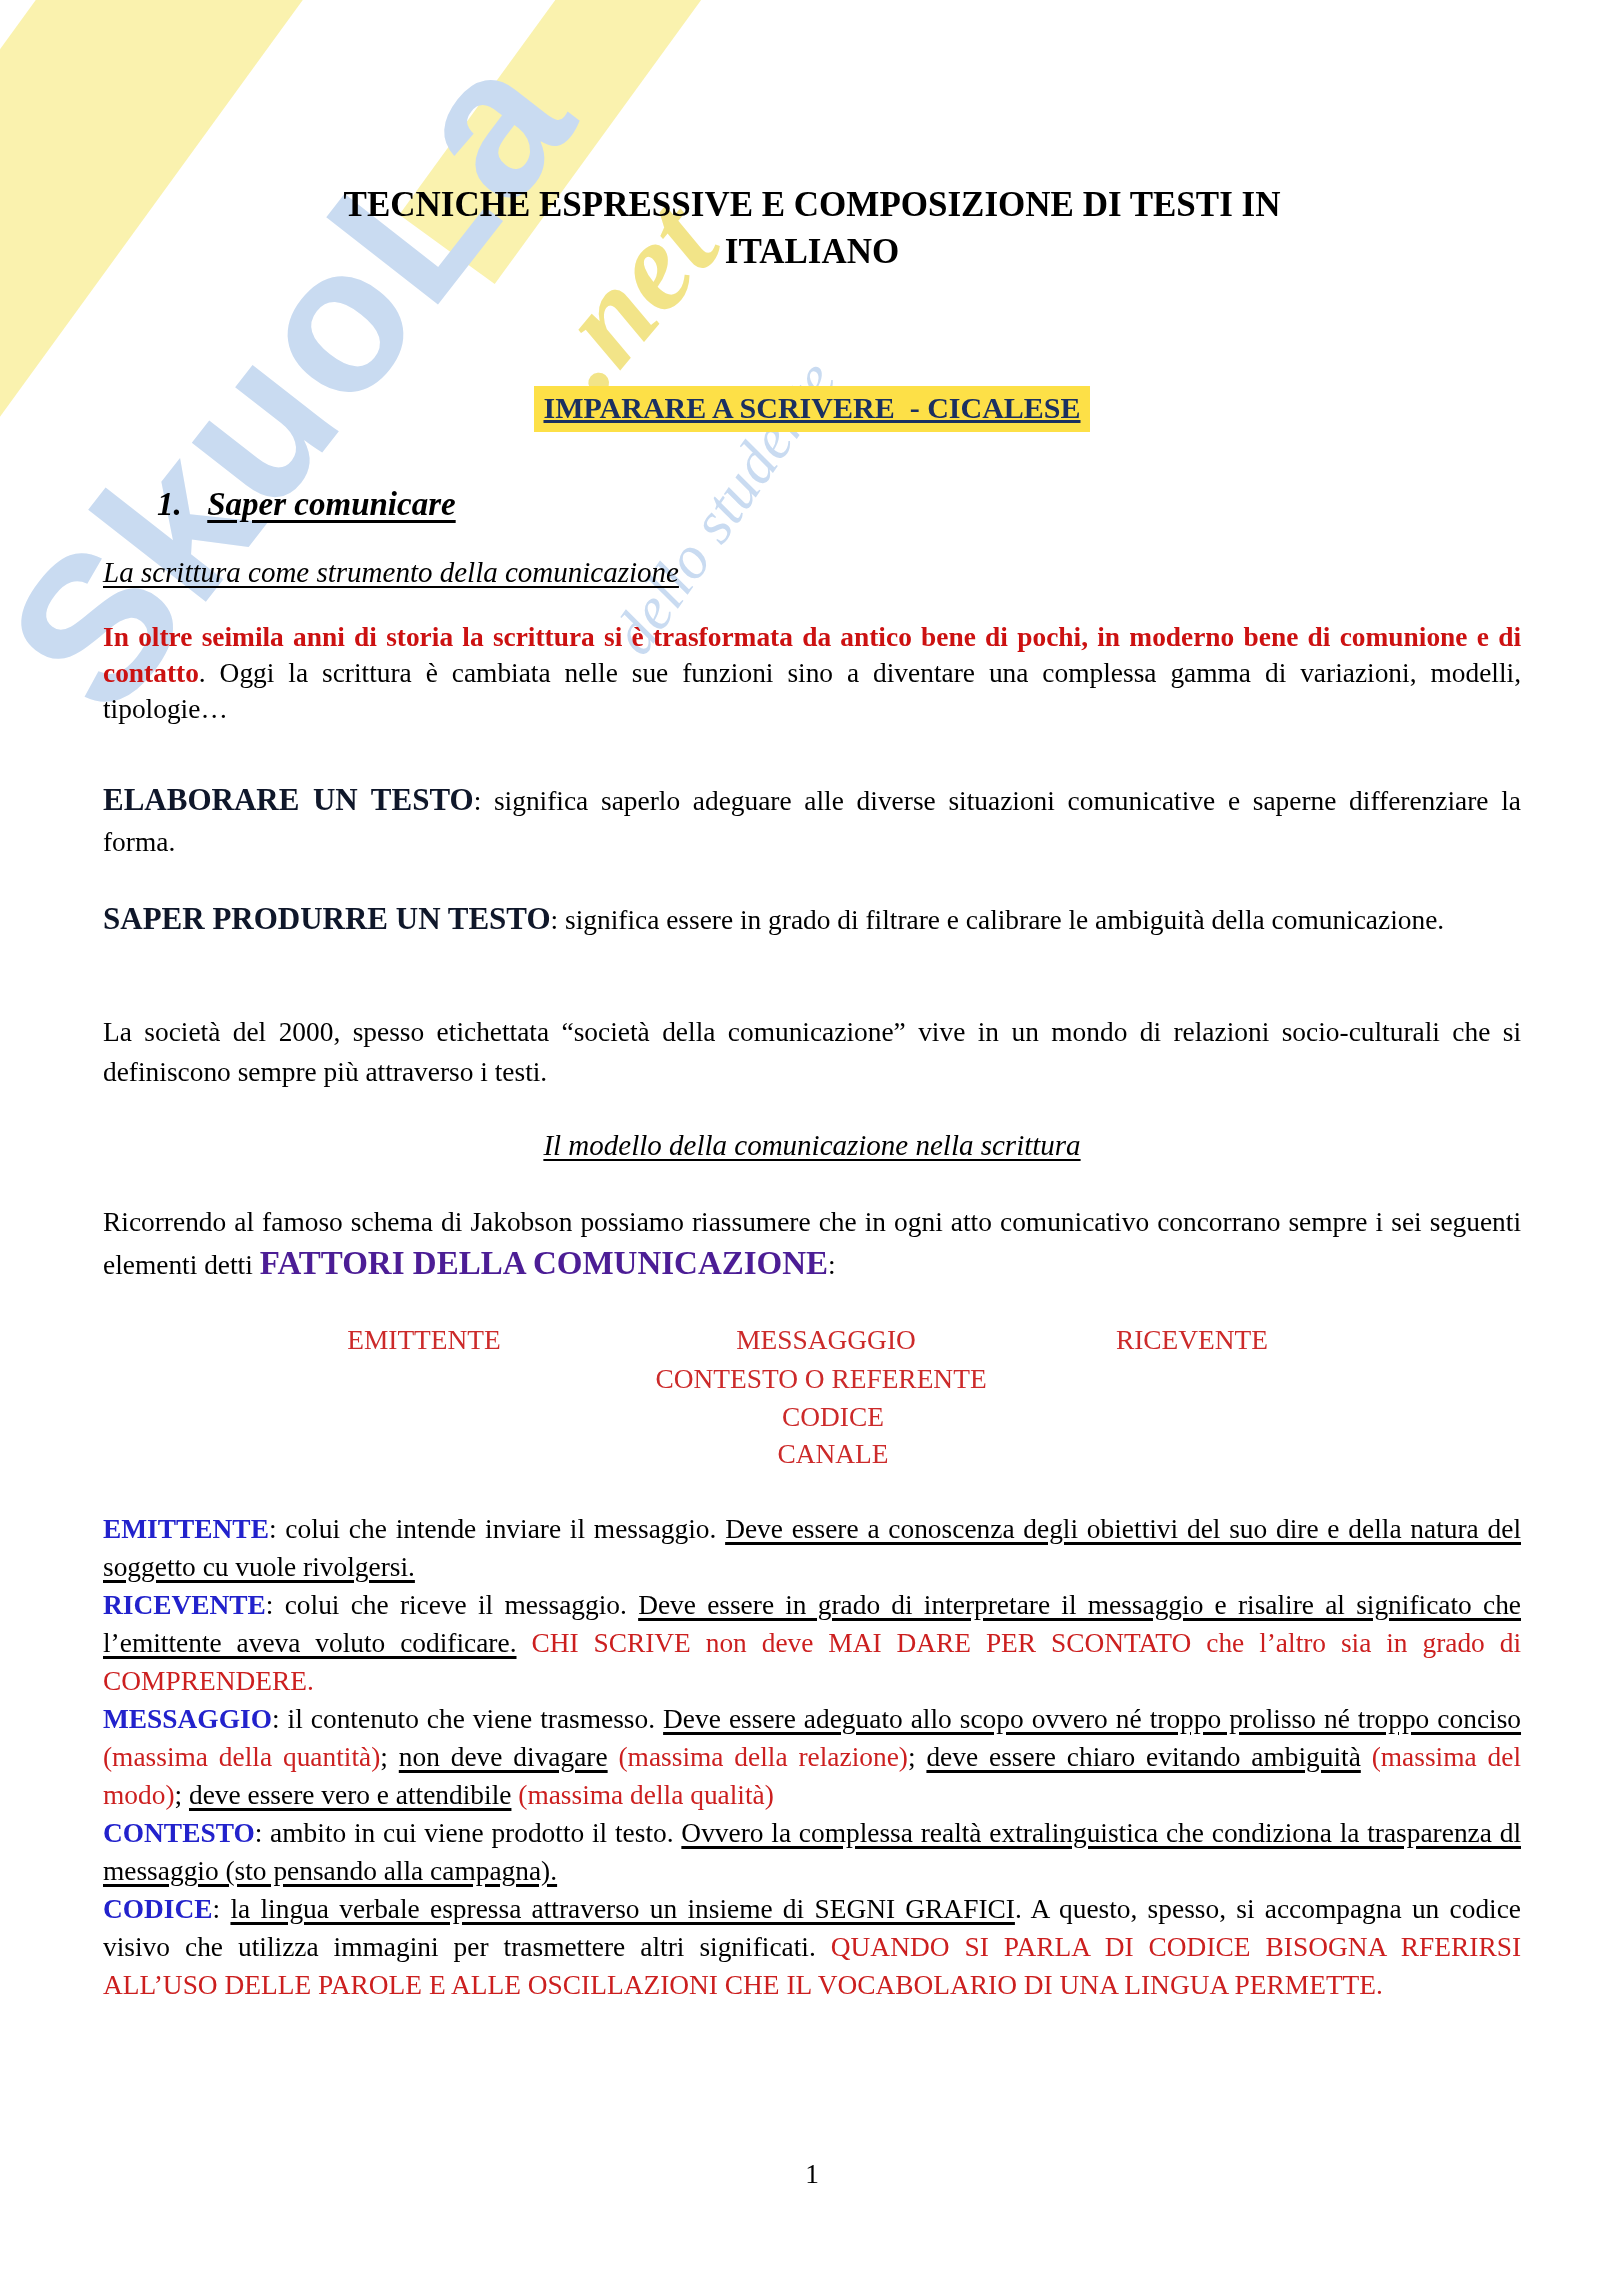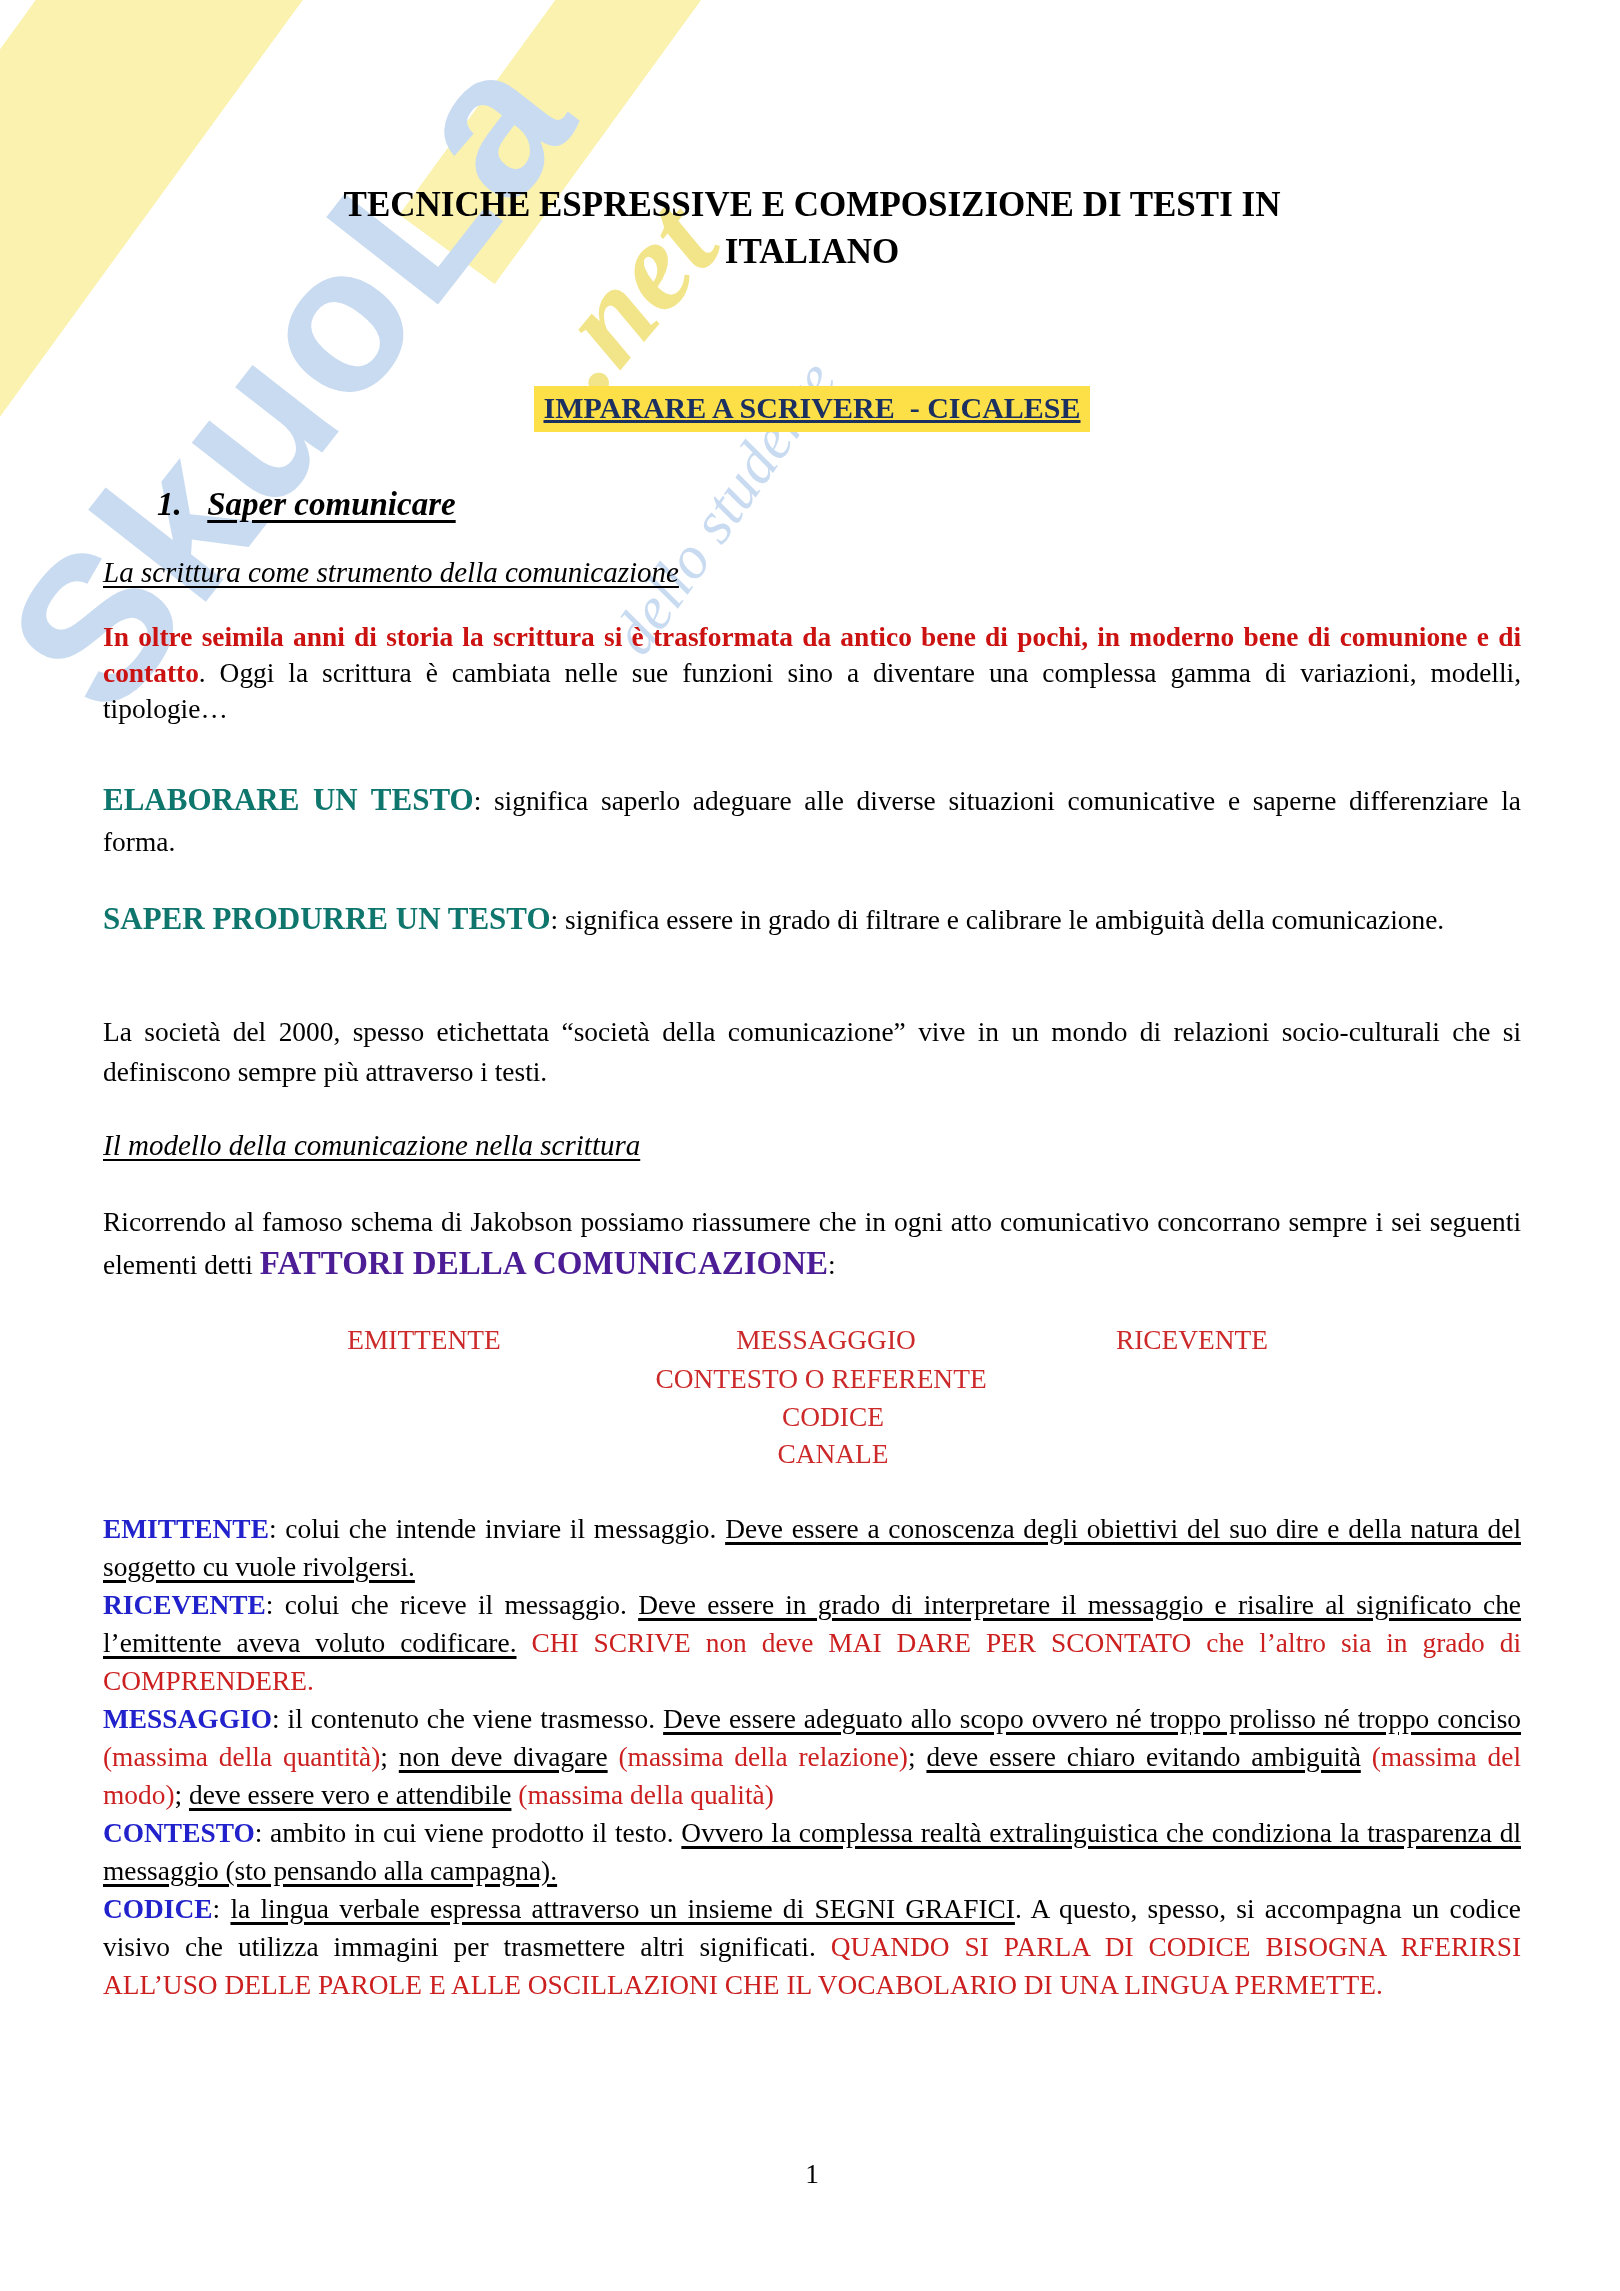--- a/index.html
+++ b/index.html
@@ -57,40 +57,40 @@
     font-weight:bold; font-size:30px;
     text-decoration:underline;
     text-decoration-thickness:2.5px;
     padding:4.9px 9.8px 6.9px 9.8px;
   }
   .h-section { top:486px; left:157px; width:1364px; font-size:33px; font-weight:bold; font-style:italic; }
   .h-section .num { margin-right:25.5px; }
   .h-section .txt { text-decoration:underline; text-decoration-thickness:2.9px; text-underline-offset:4.9px; }
   .subhead { font-size:29px; font-style:italic; text-decoration:underline; text-decoration-thickness:2px; text-underline-offset:3.9px; }
   .subhead1 { top:556px; }
-  .subhead2 { top:1129px; }
+  .subhead2 { top:1129px;text-align:center; }
   .para { font-size:27.4px; line-height:38px; text-align:justify; }
   .para p { margin:0; }
   .para-intro { top:619px; line-height:36px; }
   .para-elab { top:779px; line-height:41px; }
   .para-prod { top:898px; line-height:41px; }
   .para-soc  { top:1012px; line-height:40px; }
   .para-jak  { top:1202px; line-height:41px; }
   .defs { top:1510px; line-height:38px; }
   .pagenum { top:2159px; text-align:center; font-size:27.4px; }
   
   .factor {
     position:absolute; z-index:2;
     font-size:27.4px; color:#CC2A2A; white-space:nowrap;
     transform:translateX(-50%);
   }
   
   .seg-plain { }
   .seg-redbold { color:#CC1111; font-weight:bold; }
-  .seg-bluehead { color:#0f766e; font-weight:bold; font-size:31px;margin-top:32px; }
+  .seg-bluehead { color:#0f172a; font-weight:bold; font-size:31px;margin-top:32px; }
   .seg-bluebig { color:#4c1d95; font-weight:bold; font-size:33px; }
   .seg-head { color:#2222CC; font-weight:bold; }
   .seg-under { text-decoration:underline; text-decoration-thickness:2.5px; text-underline-offset:3.9px; }
   .seg-red { color:#CC1F1F; }
 </style>
 </head>
 <body>
 
 <div class="page">
 

